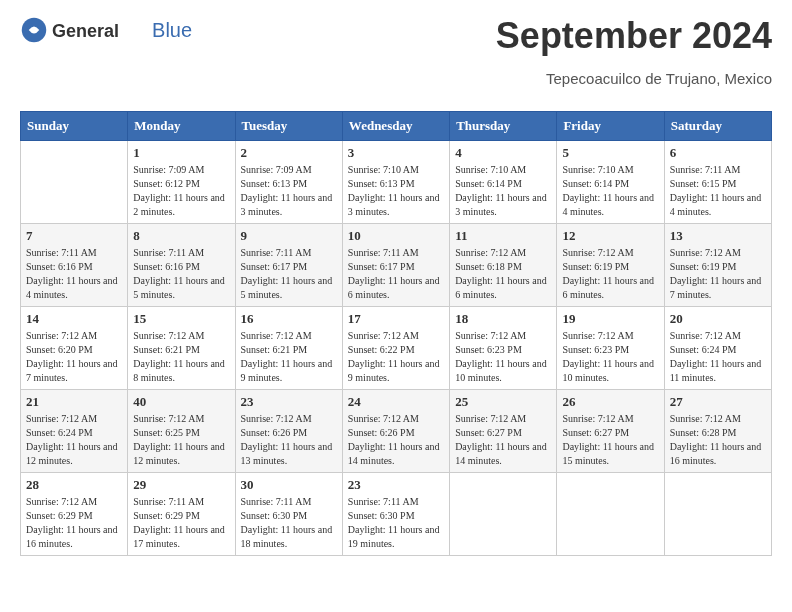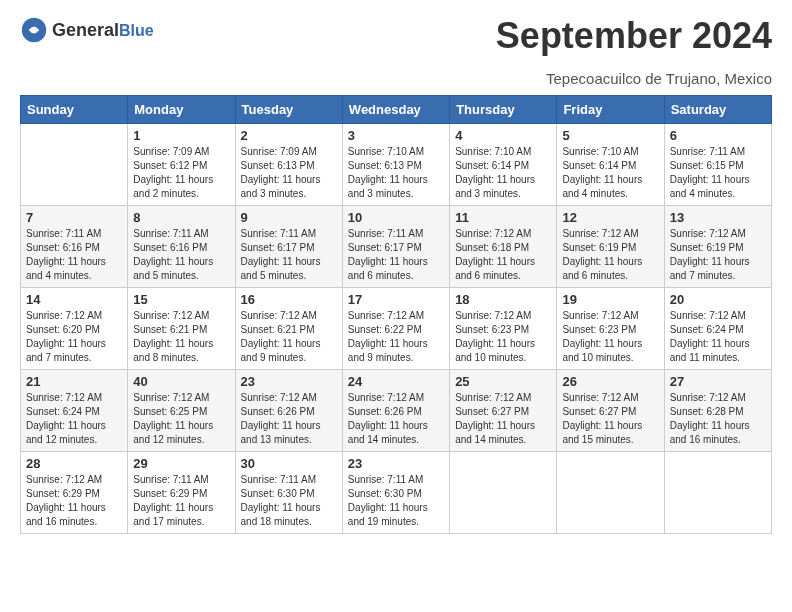--- a/index.html
+++ b/index.html
@@ -20,23 +20,24 @@
       display: flex;
       align-items: center;
       gap: 4px;
     }
     .logo-text-general {
       font-size: 18px;
       font-weight: bold;
       color: #333;
     }
     .logo-text-blue {
-      font-size: 16px;
-      font-weight: bold;
+      font-size: 20px;
+      font-weight: normal;
       color: #3a6cb0;
+      margin-left: 33px;
     }
     .logo-icon {
       width: 28px;
       height: 28px;
     }
     .title-area {
       text-align: right;
     }
     .month-title {
       font-size: 36px;
@@ -45,21 +46,22 @@
       line-height: 1.1;
     }
     .location-title {
       font-size: 15px;
       color: #555;
       margin-top: 14px;
     }
     table {
       width: 100%;
       border-collapse: collapse;
-      margin-top: 8px;
+      margin-top: 24px;
+      font-family: Liberation Serif, serif;
     }
     thead tr th {
       background-color: #3a6cb0;
       color: #fff;
       font-size: 13px;
       font-weight: bold;
       padding: 6px 6px;
       text-align: left;
       border: 1px solid #2a5a9f;
     }

